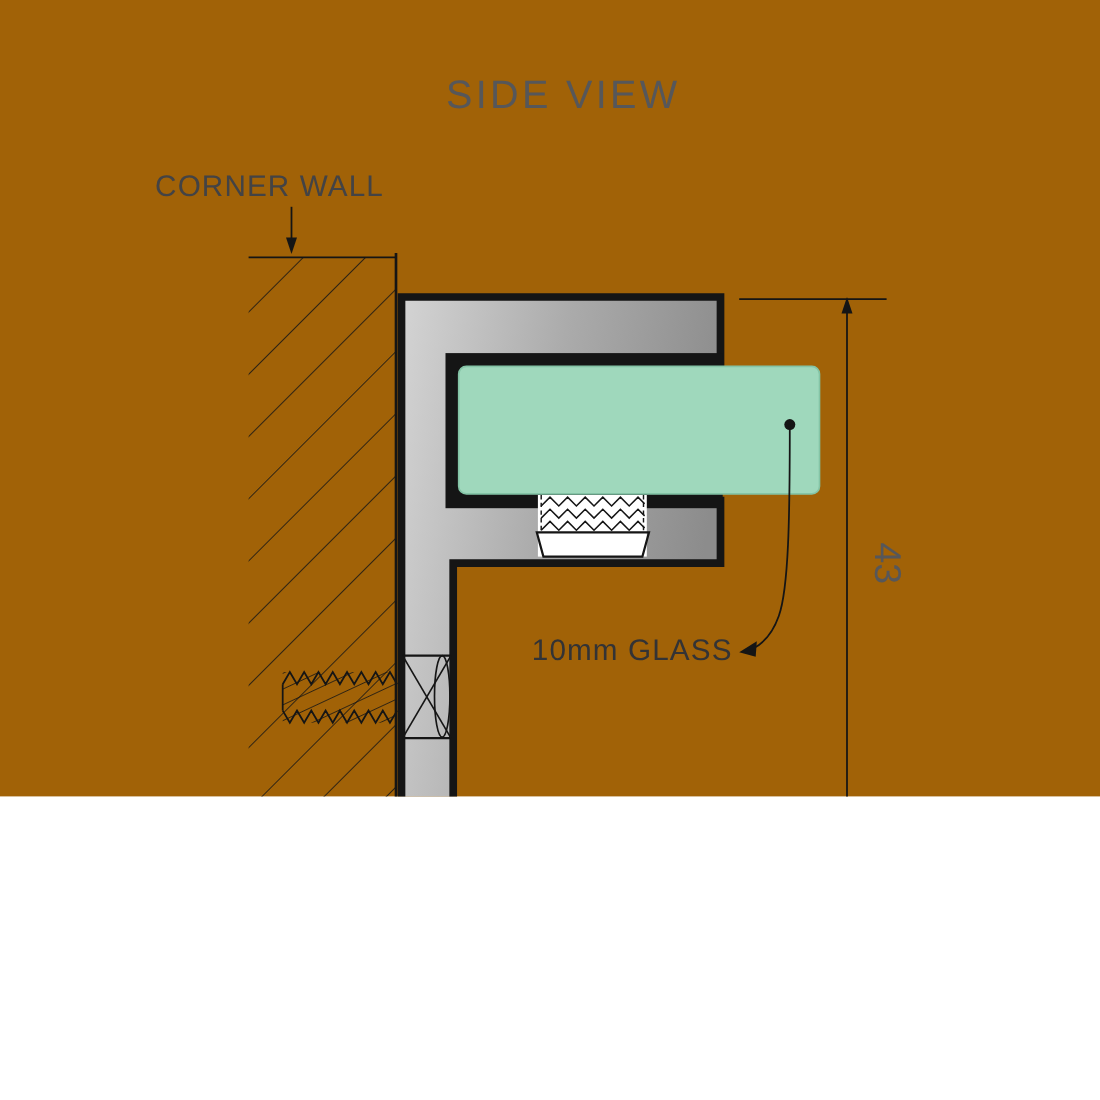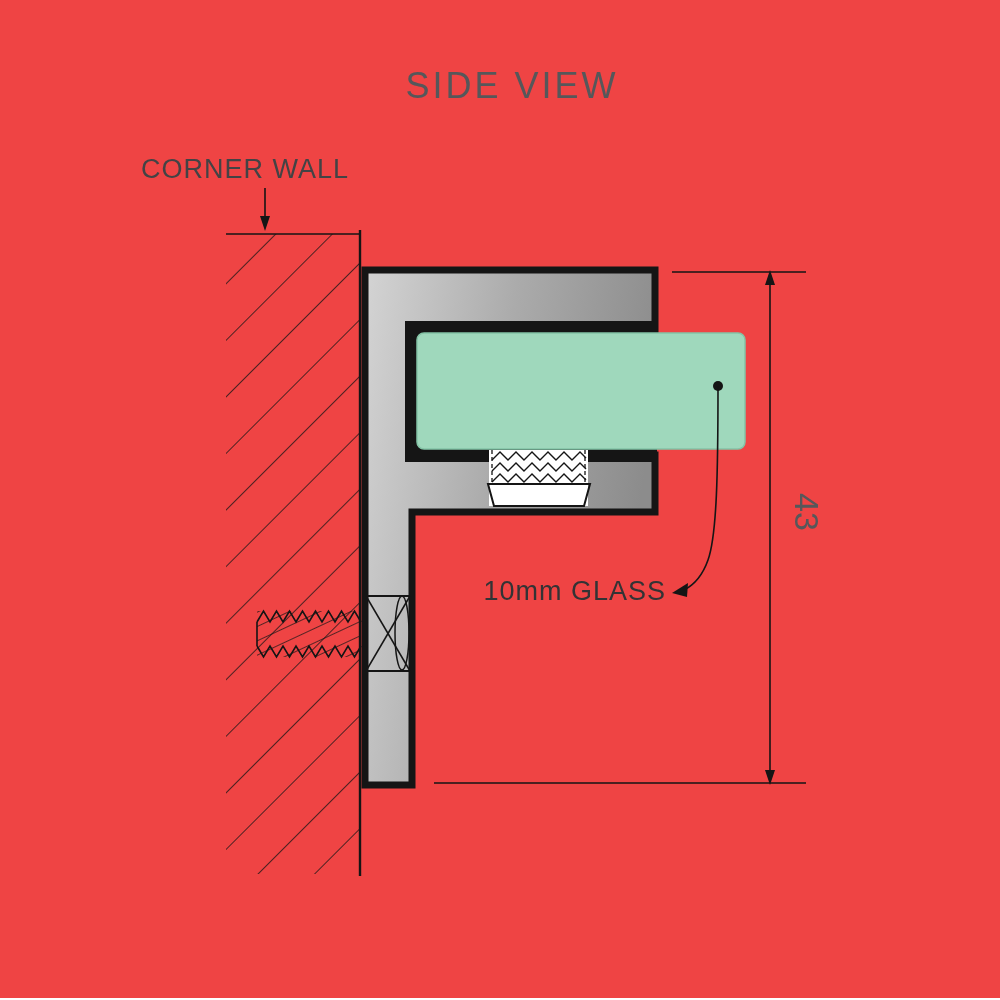--- a/index.html
+++ b/index.html
@@ -6,22 +6,22 @@
     margin: 0;
     padding: 0;
     background: #ffffff;
     width: 1000px;
     height: 1000px;
     font-family: "Liberation Sans", sans-serif;
   }
   .canvas-wrap {
     position: relative;
     width: 1000px;
-    height: 998px;
-    background: #ef4444;
+    height: 724px;
+    background: #a16207;
     overflow: hidden;
   }
   svg { display: block; }
   .ln   { stroke: #151515; fill: none; }
   .thin { stroke-width: 1.6; }
   .med  { stroke-width: 2.4; }
   .title-text {
     font-size: 36px;
     letter-spacing: 3px;
     fill: #56575a;

